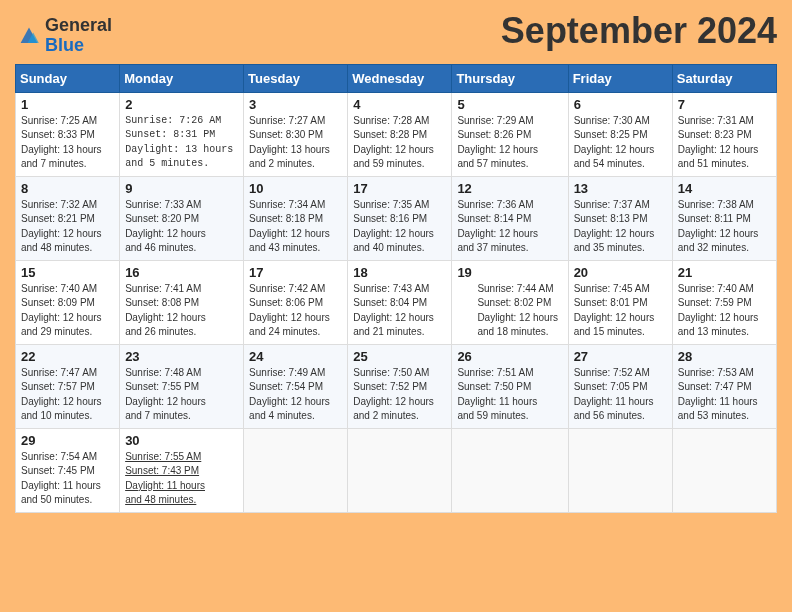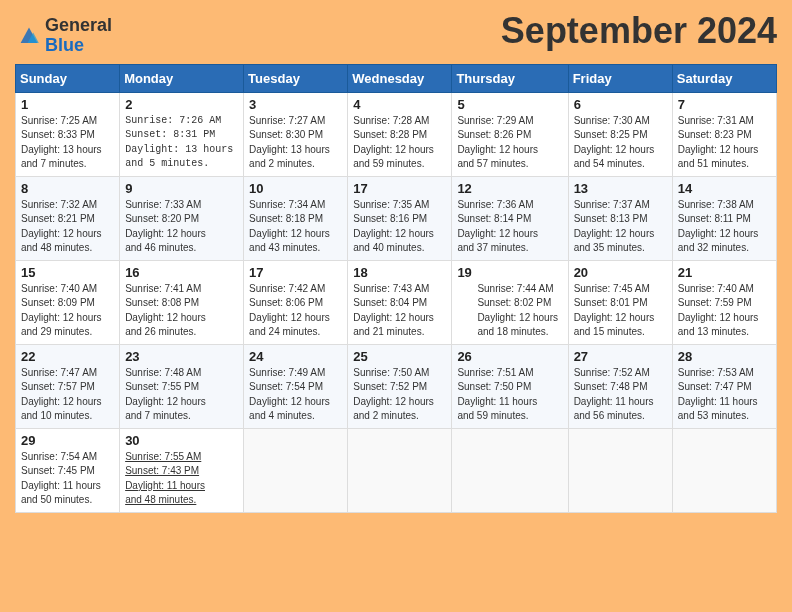--- a/index.html
+++ b/index.html
@@ -318,21 +318,21 @@
           <td>
             <span class="day-number">26</span>
             <div class="day-info" style="white-space: pre-line;">Sunrise: 7:51 AM
 Sunset: 7:50 PM
 Daylight: 11 hours
 and 59 minutes.</div>
           </td>
           <td>
             <span class="day-number">27</span>
             <div class="day-info" style="white-space: pre-line;">Sunrise: 7:52 AM
-Sunset: 7:48 PM
+Sunset: 7:05 PM
 Daylight: 11 hours
 and 56 minutes.</div>
           </td>
           <td>
             <span class="day-number">28</span>
             <div class="day-info" style="white-space: pre-line;">Sunrise: 7:53 AM
 Sunset: 7:47 PM
 Daylight: 11 hours
 and 53 minutes.</div>
           </td>

